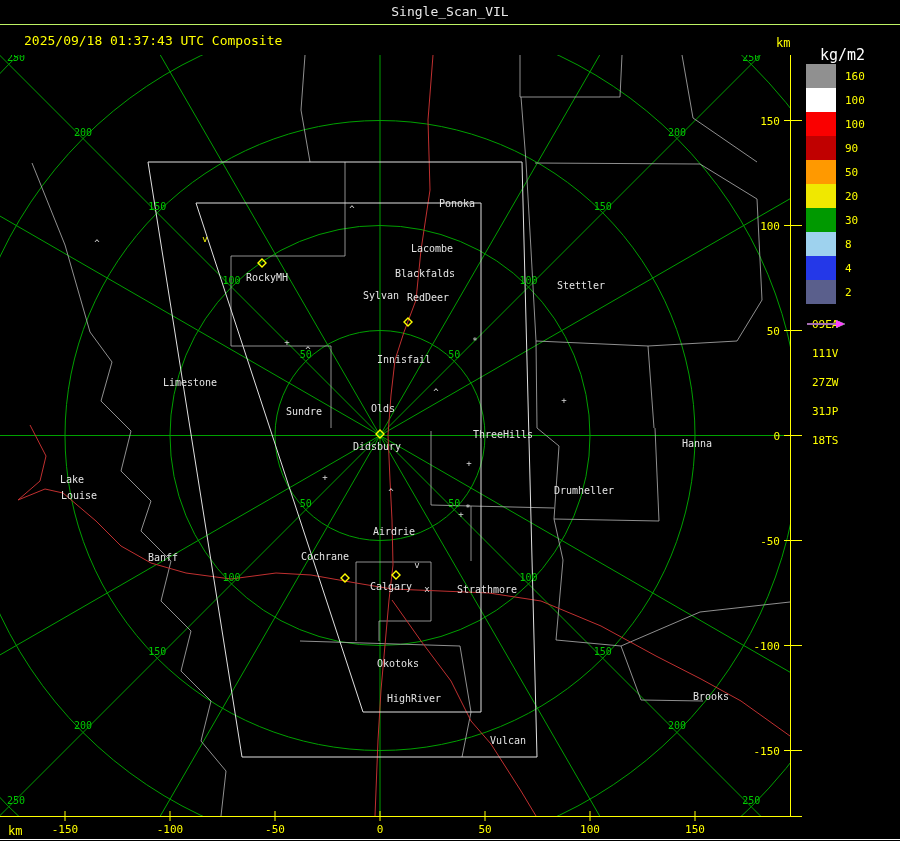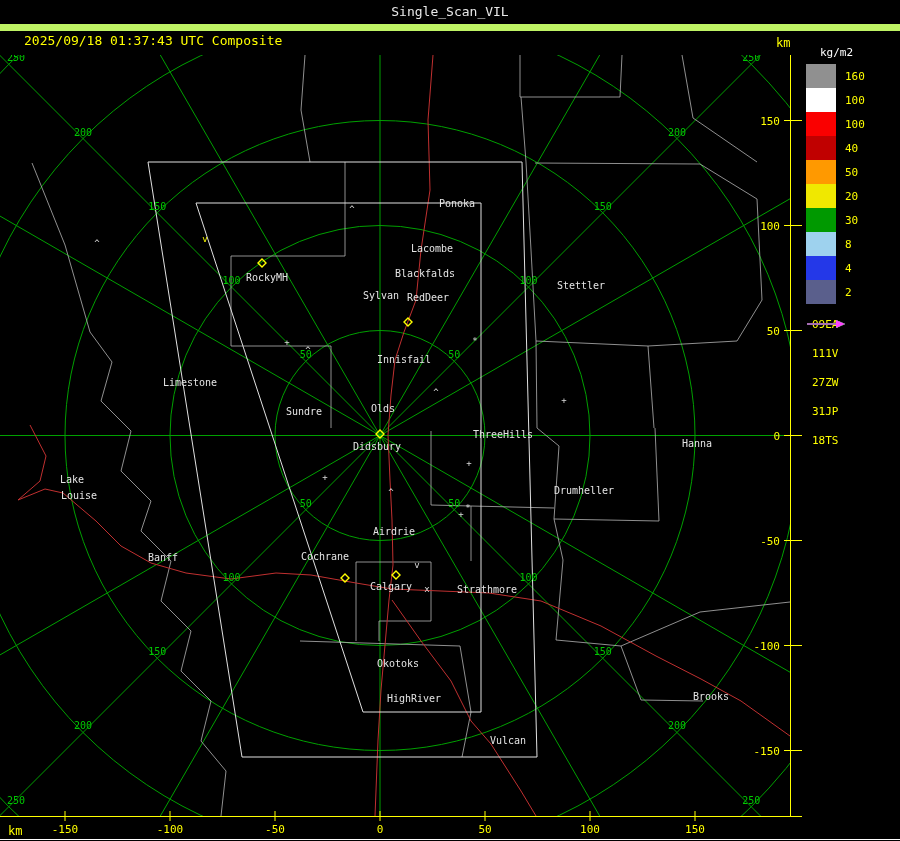--- a/index.html
+++ b/index.html
@@ -1,20 +1,20 @@
 <!DOCTYPE html>
 <html><head>
 <meta charset="utf-8">
 <style>
   html,body{margin:0;padding:0;background:#000;width:900px;height:841px;overflow:hidden;
             font-family:"DejaVu Sans Mono",monospace;}
-  .title-bar{position:absolute;top:0;left:0;width:900px;height:24px;border-bottom:7px solid #bef264;
+  .title-bar{position:absolute;top:0;left:0;width:900px;height:24px;border-bottom:1px solid #bef264;
              color:#e8e8e8;text-align:center;font-size:13px;line-height:24px;}
   .ts{position:absolute;top:33px;left:24px;color:#ffff00;font-size:13px;}
-  .cb-title{position:absolute;top:46px;left:820px;color:#ffffff;font-size:11px;text-align:right;}
+  .cb-title{position:absolute;top:46px;left:820px;color:#ffffff;font-size:15px;text-align:right;}
   #colorbar-entries{position:absolute;top:64px;left:806px;}
   .cb-row{height:24px;display:flex;align-items:center;}
   .cb-swatch{width:30px;height:24px;flex:0 0 30px;}
   .cb-label{margin-left:9px;color:#ffff00;font-size:11px;}
   #arrow-legend{position:absolute;top:318px;left:806px;}
   .ar-row{height:29px;display:flex;align-items:flex-start;}
   .ar-label{margin-left:6px;color:#ffff00;font-size:11px;}
   .bottom-line{position:absolute;top:839px;left:0;width:900px;height:1px;background:#ffffff;}
   svg{position:absolute;top:0;left:0;}
   svg text{font-family:"DejaVu Sans Mono",monospace;}
@@ -202,21 +202,21 @@
       <div class="cb-row">
         <div class="cb-swatch" style="background: rgb(255, 255, 255);"></div>
         <div class="cb-label">100</div>
       </div>
       <div class="cb-row">
         <div class="cb-swatch" style="background: rgb(250, 0, 0);"></div>
         <div class="cb-label">100</div>
       </div>
       <div class="cb-row">
         <div class="cb-swatch" style="background: rgb(192, 0, 0);"></div>
-        <div class="cb-label">40</div>
+        <div class="cb-label">90</div>
       </div>
       <div class="cb-row">
         <div class="cb-swatch" style="background: rgb(255, 153, 0);"></div>
         <div class="cb-label">50</div>
       </div>
       <div class="cb-row">
         <div class="cb-swatch" style="background: rgb(240, 232, 0);"></div>
         <div class="cb-label">20</div>
       </div>
       <div class="cb-row">

